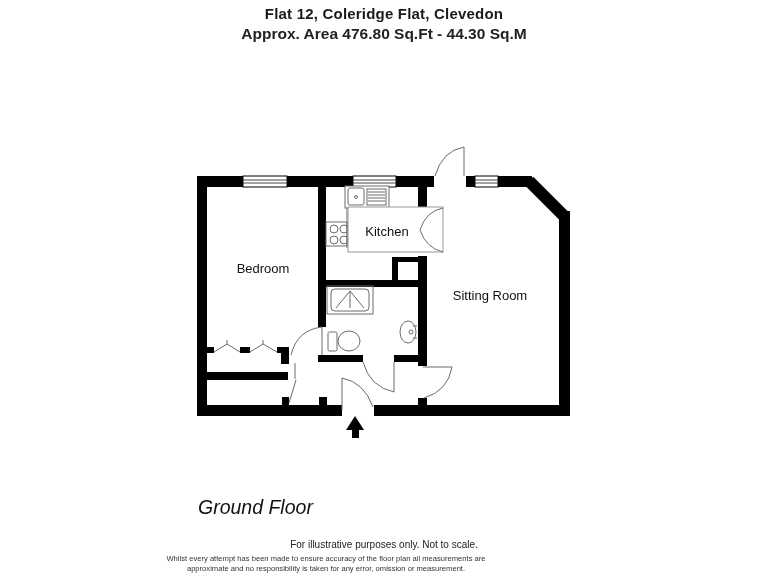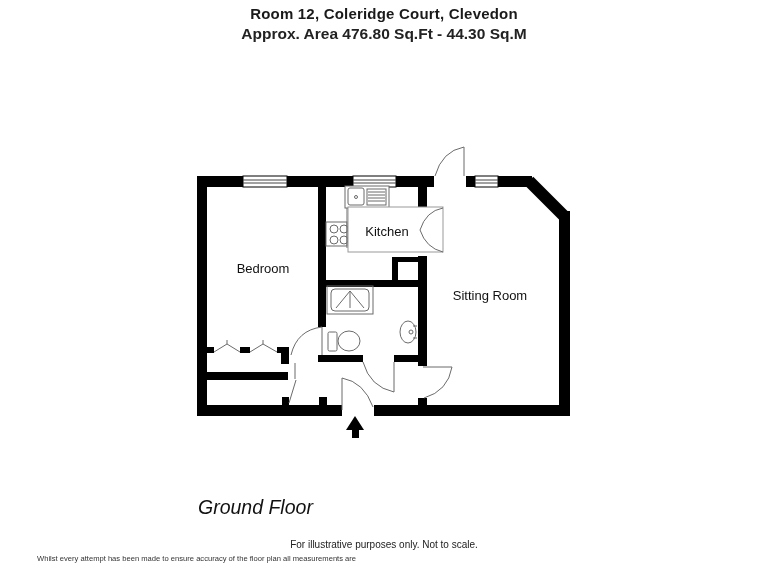--- a/index.html
+++ b/index.html
@@ -6,29 +6,29 @@
   body{
     width:768px;height:576px;position:relative;background:#ffffff;
     font-family:"Liberation Sans","DejaVu Sans",sans-serif;color:#1a1a1a;
     overflow:hidden;
   }
   .hdr{position:absolute;left:0;width:768px;text-align:center;}
   .title{top:5px;font-size:15px;font-weight:bold;letter-spacing:.2px;}
   .subtitle{top:25px;font-size:15.5px;font-weight:bold;color:#222;}
   .floor-label{position:absolute;left:198px;top:496px;font-size:19.5px;color:#111;font-style:italic;}
   .notice{position:absolute;left:0;top:539px;width:768px;text-align:center;font-size:10px;color:#222;}
-  .disclaimer{position:absolute;left:0;top:554px;width:652px;text-align:left;
-    font-size:7.6px;line-height:9.5px;color:#333;padding-left:37px;}
+  .disclaimer{position:absolute;left:0;top:554px;width:652px;text-align:center;
+    font-size:7.6px;line-height:9.5px;color:#333;}
   svg{position:absolute;left:0;top:0;}
   svg text{font-family:"Liberation Sans","DejaVu Sans",sans-serif;font-size:13px;fill:#111;}
 </style>
 </head>
 <body>
 
-<div class="hdr title">Room 12, Coleridge Court, Clevedon</div>
+<div class="hdr title">Flat 12, Coleridge Flat, Clevedon</div>
 <div class="hdr subtitle">Approx. Area 476.80 Sq.Ft - 44.30 Sq.M</div>
 
 <svg width="768" height="576" viewBox="0 0 768 576">
 
   <g fill="#000">
 
     <rect x="197" y="176" width="10" height="240"></rect>
     <rect x="559" y="211" width="11" height="205"></rect>
 
     <rect x="197" y="176" width="46" height="11"></rect>
@@ -173,13 +173,14 @@
     <text x="263" y="273">Bedroom</text>
     <text x="387" y="236">Kitchen</text>
     <text x="490" y="300">Sitting Room</text>
   </g>
 </svg>
 
 <div class="floor-label">Ground Floor</div>
 <div class="notice">For illustrative purposes only. Not to scale.</div>
 <div class="disclaimer">
   <div>Whilst every attempt has been made to ensure accuracy of the floor plan all measurements are</div>
+  <div>approximate and no responsibility is taken for any error, omission or measurement.</div>
 </div>
 
 </body></html>

